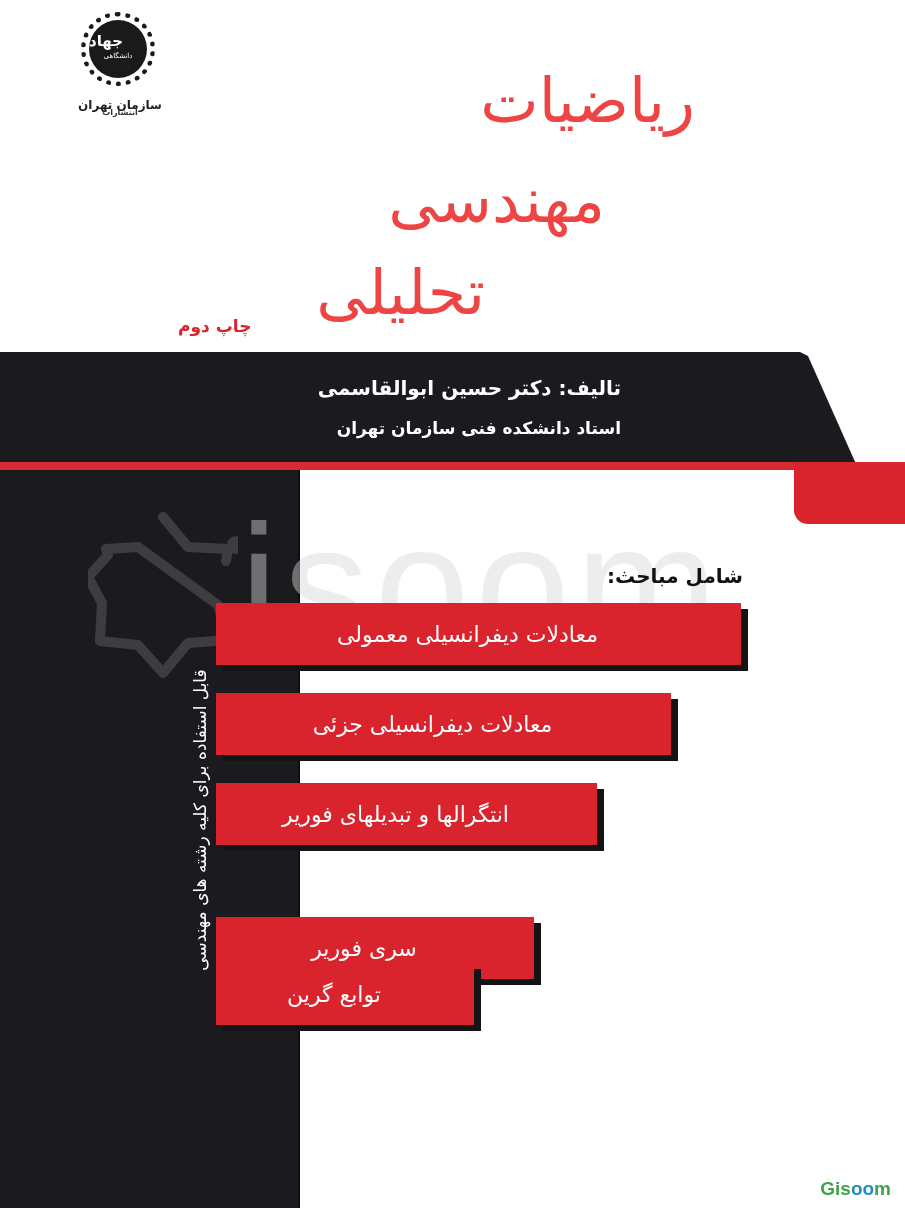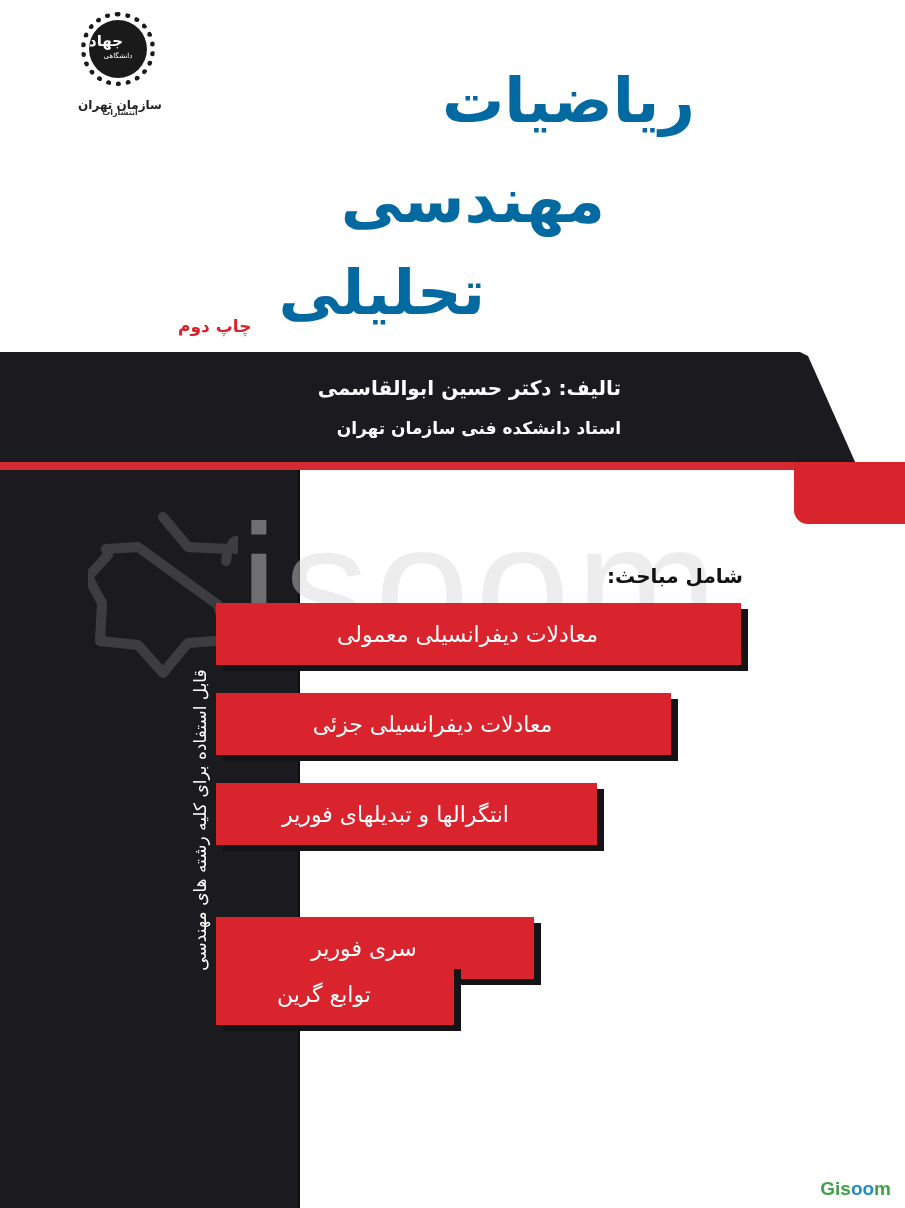--- a/index.html
+++ b/index.html
@@ -7,21 +7,21 @@
   .abs { position: absolute; }
   
   .logo { left: 78px; top: 10px; width: 84px; height: 110px; }
   .logo-ring { position: absolute; left: 3px; top: 2px; width: 74px; height: 74px; border-radius: 50%; border: 5px dotted #1a1a1a; box-sizing: border-box; }
   .logo-inner { position: absolute; left: 11px; top: 10px; width: 58px; height: 58px; border-radius: 50%; background: #1a1a1a; }
   .logo-word { position: absolute; left: 11px; top: 22px; width: 58px; text-align: left; color: #fff; font-weight: bold; font-size: 15px; direction: rtl; }
   .logo-sub { position: absolute; left: 11px; top: 42px; width: 58px; text-align: center; color: #fff; font-size: 7px; direction: rtl; }
   .logo-l1 { position: absolute; left: 0; top: 88px; width: 84px; text-align: center; font-size: 12px; font-weight: bold; color: #222; direction: rtl; }
   .logo-l2 { position: absolute; left: 0; top: 98px; width: 84px; text-align: center; font-size: 8px; font-weight: bold; color: #333; direction: rtl; }
   
-  .title { color: #0369a1; font-weight: bold; font-size: 62px; direction: rtl; white-space: nowrap; line-height: 1; }
+  .title { color: #ef4444; font-weight: normal; font-size: 62px; direction: rtl; white-space: nowrap; line-height: 1; }
   .t1 { right: 210px; top: 70px; }
   .t2 { right: 300px; top: 170px; }
   .t3 { right: 420px; top: 262px; }
   .edition { left: 178px; top: 316px; color: #d9232d; font-size: 17px; font-weight: bold; direction: rtl; }
   
   .band { left: 0; top: 352px; width: 860px; height: 112px; background: #1b1a1e; clip-path: polygon(0 0, 800px 0, 808px 4px, 856px 112px, 0 112px); }
   .author { right: 284px; top: 376px; color: #fff; font-size: 20px; font-weight: bold; direction: rtl; white-space: nowrap; }
   .affil { right: 284px; top: 418px; color: #fff; font-size: 17px; font-weight: bold; direction: rtl; white-space: nowrap; }
   .stripe { left: 0; top: 462px; width: 905px; height: 8px; background: #d42a33; }
   .tab { left: 794px; top: 462px; width: 111px; height: 62px; background: #d9232d; border-radius: 0 0 0 14px; }
@@ -34,21 +34,21 @@
   .wm-star { left: 88px; top: 505px; width: 150px; height: 175px; opacity: .55; }
   .wm-text { left: 240px; top: 500px; font-size: 170px; color: rgba(215,215,215,0.45); font-family: "Liberation Sans", sans-serif; letter-spacing: 6px; line-height: 1; }
   
   .topics-label { right: 162px; top: 564px; font-size: 20px; font-weight: bold; color: #111; direction: rtl; white-space: nowrap; }
   .bar { left: 216px; height: 62px; background: #d9232d; box-shadow: 7px 6px 0 #141416; display: flex; align-items: center; justify-content: center; padding-right: 22px; box-sizing: border-box; }
   .bar span { color: #fff; font-size: 22px; direction: rtl; white-space: nowrap; }
   .b1 { top: 603px; width: 525px; }
   .b2 { top: 693px; width: 455px; }
   .b3 { top: 783px; width: 381px; }
   .b4 { top: 873px; width: 318px; margin-top: 44px; }
-  .b5 { top: 963px; width: 238px; }
+  .b5 { top: 963px; width: 258px; }
   
   .brand { right: 14px; top: 1178px; font-size: 19px; font-family: "Liberation Sans", sans-serif; font-weight: bold; color: #3fa14a; }
   .brand .oo { color: #1f8fbf; }
 </style>
 </head>
 <body>
 
 <div class="abs logo">
   <div class="logo-ring"></div>
   <div class="logo-inner"></div>

